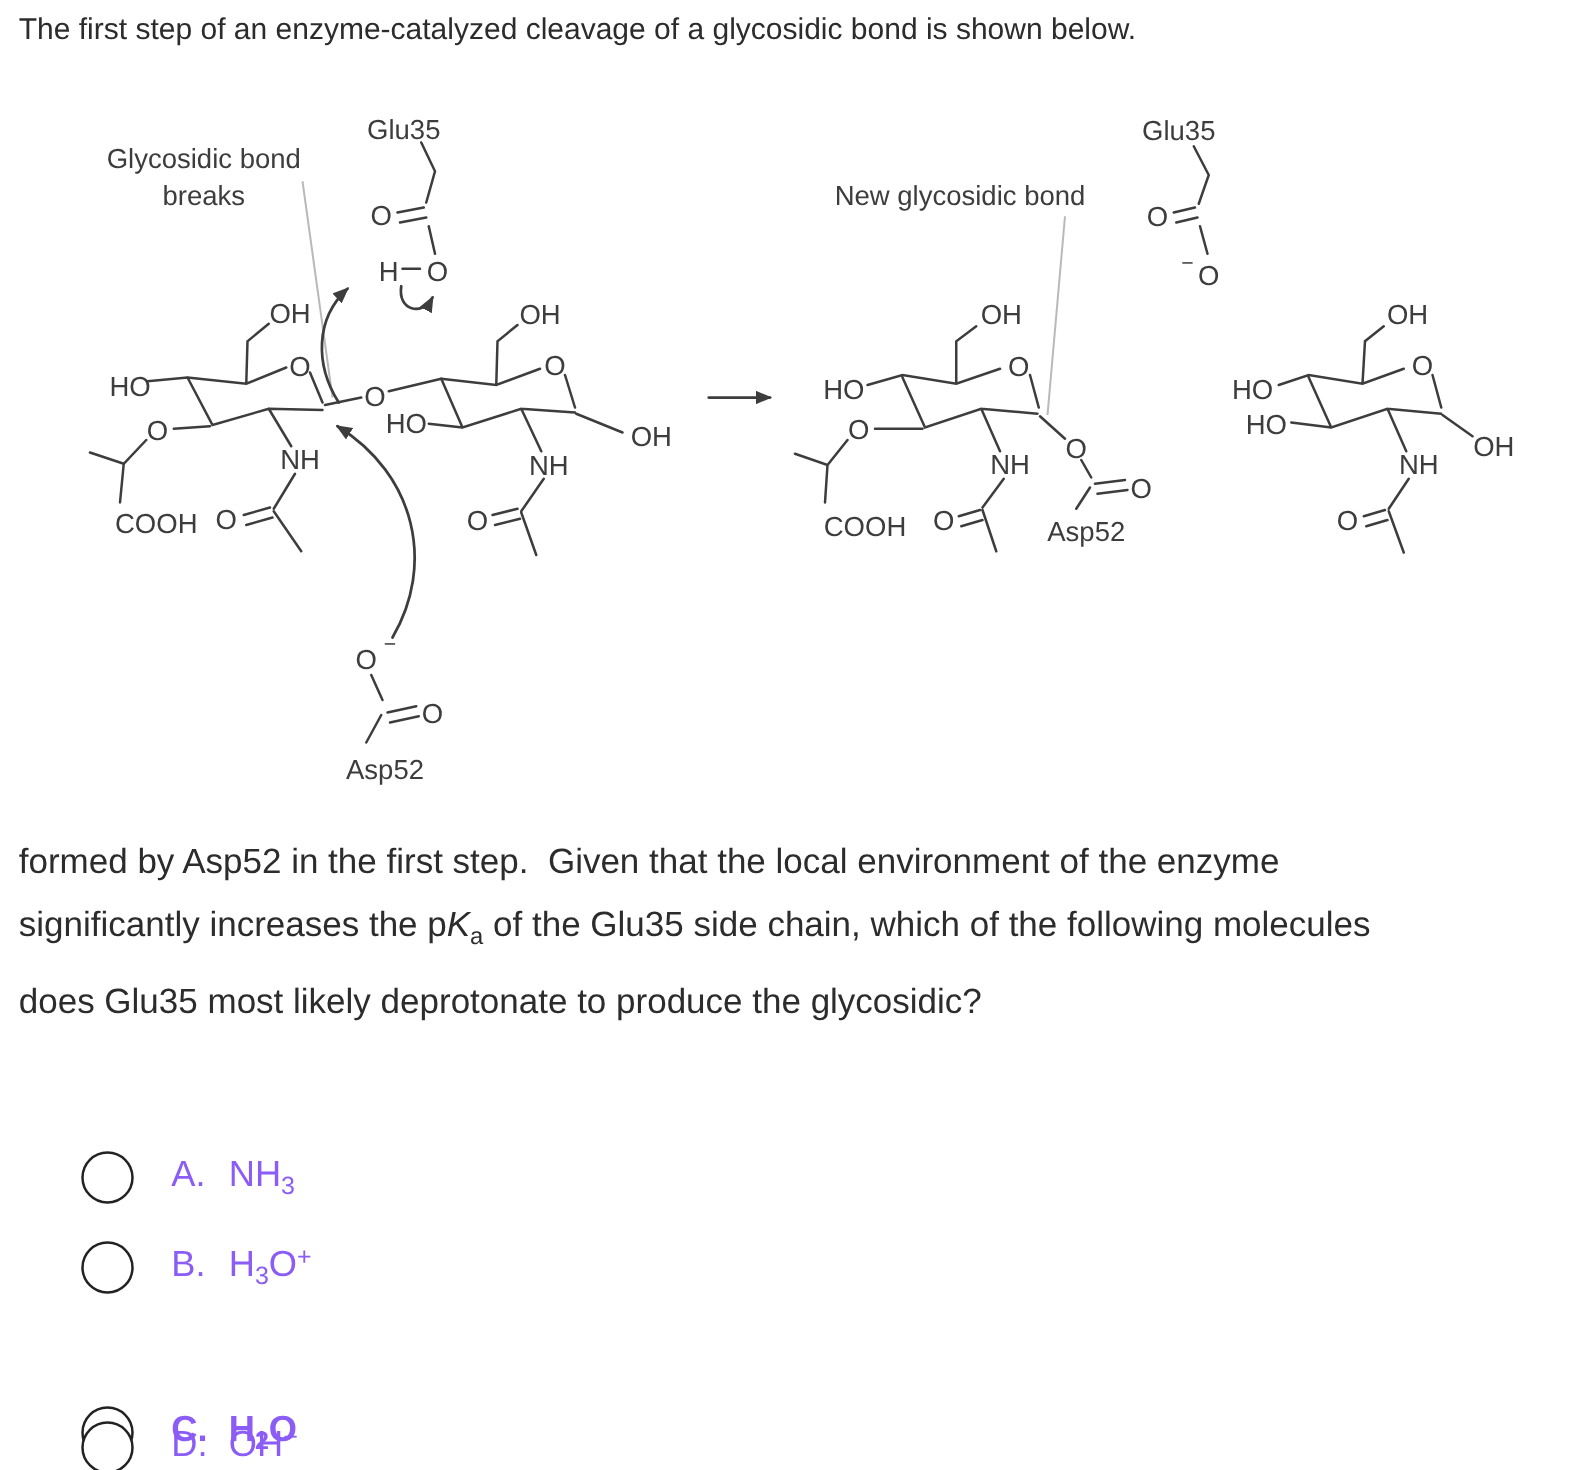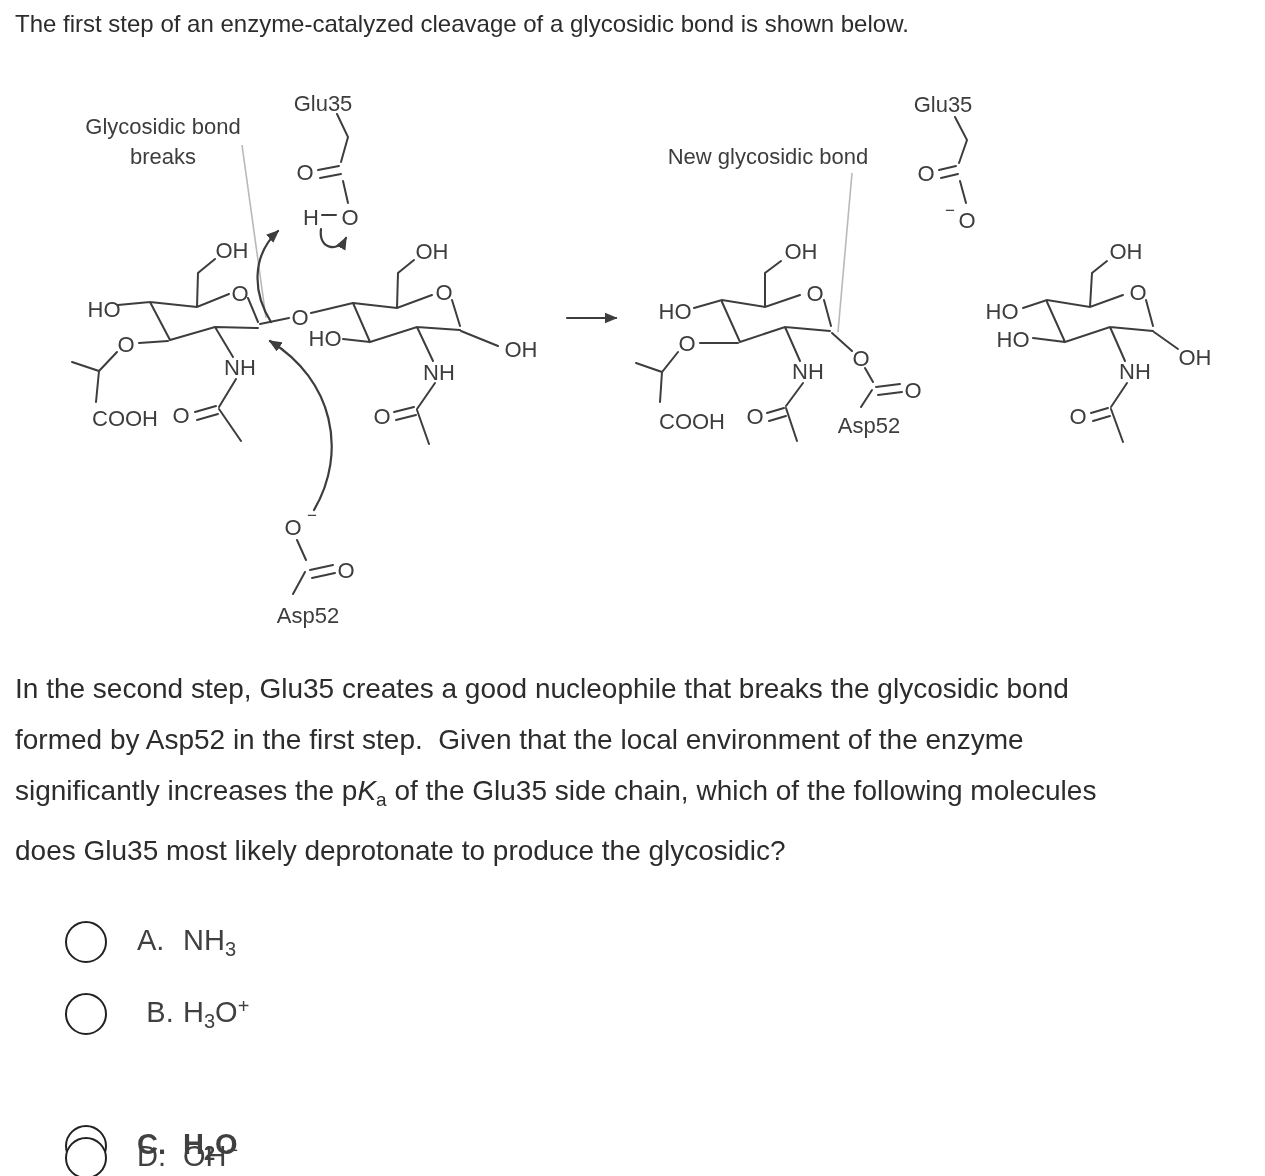--- a/index.html
+++ b/index.html
@@ -29,21 +29,21 @@
   .qline .ksub{font-size:19px; vertical-align:-6px;}
   .options{position:absolute; top:0; left:0; width:1265px; height:1176px; pointer-events:none;}
   .option-row{
     position:absolute; left:65px; height:42px; display:flex; align-items:center;
     pointer-events:auto;
   }
   .radio{
     width:42px; height:42px; border:2.5px solid #222222; border-radius:50%;
     box-sizing:border-box; background:#ffffff; flex:none; cursor:pointer;
   }
-  .opt-label{margin-left:30px; font-size:29px; color:#404040; white-space:pre;}
+  .opt-label{margin-left:30px; font-size:29px; color:#8b5cf6; white-space:pre;}
   .opt-letter{display:inline-block; width:46px;}
   .opt-sub{font-size:20px; vertical-align:-6px;}
   .opt-sup{font-size:20px; vertical-align:9px;}
 </style>
 </head>
 <body>
 
 <div class="page">
 
   <div class="title">The first step of an enzyme-catalyzed cleavage of a glycosidic bond is shown below.</div>
@@ -122,34 +122,33 @@
         <text x="1002" y="319" text-anchor="middle">HO</text>
         <text x="1013" y="347" text-anchor="middle">HO</text>
         <text x="1195" y="365" text-anchor="middle">OH</text>
         <text x="1135" y="379" text-anchor="middle">NH</text>
         <text x="1078" y="424" text-anchor="middle">O</text>
       </g>
     </svg>
   </div>
 
   <div class="question">
-    <div class="qline">In the second step, Glu35 creates a good nucleophile that breaks the glycosidic bond</div>
     <div class="qline">formed by Asp52 in the first step.  Given that the local environment of the enzyme</div>
     <div class="qline"><span>significantly increases the p</span><span class="ital">K</span><span class="ksub">a</span><span> of the Glu35 side chain, which of the following molecules</span></div>
     <div class="qline">does Glu35 most likely deprotonate to produce the glycosidic?</div>
   </div>
 
   <div class="options">
 
     <div class="option-row" style="top:921px;">
       <div class="radio" role="radio" aria-checked="false"></div>
       <div class="opt-label"><span class="opt-letter">A.</span><span>NH</span><span class="opt-sub">3</span><span></span><span class="opt-sup"></span></div>
     </div>
 
-    <div class="option-row" style="top:993px;text-align:center;">
+    <div class="option-row" style="top:993px;">
       <div class="radio" role="radio" aria-checked="false"></div>
       <div class="opt-label"><span class="opt-letter">B.</span><span>H</span><span class="opt-sub">3</span><span>O</span><span class="opt-sup">+</span></div>
     </div>
 
     <div class="option-row" style="top:1125px;font-weight:bold;">
       <div class="radio" role="radio" aria-checked="false"></div>
       <div class="opt-label"><span class="opt-letter">C.</span><span>H</span><span class="opt-sub">2</span><span>O</span><span class="opt-sup"></span></div>
     </div>
 
     <div class="option-row" style="top:1137px;">

